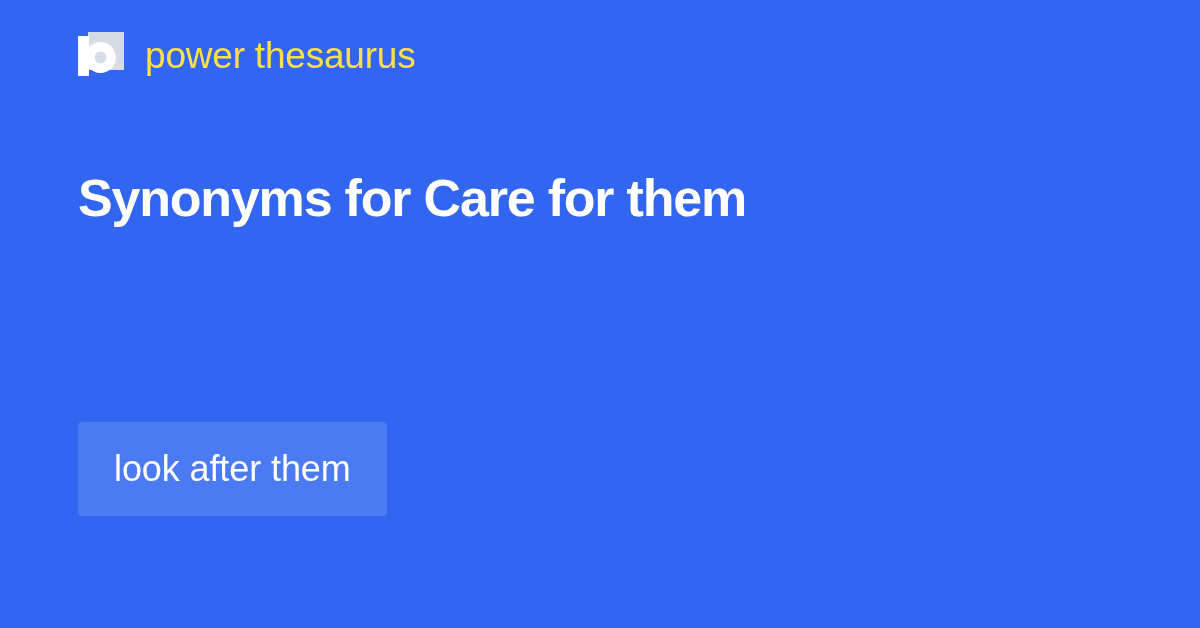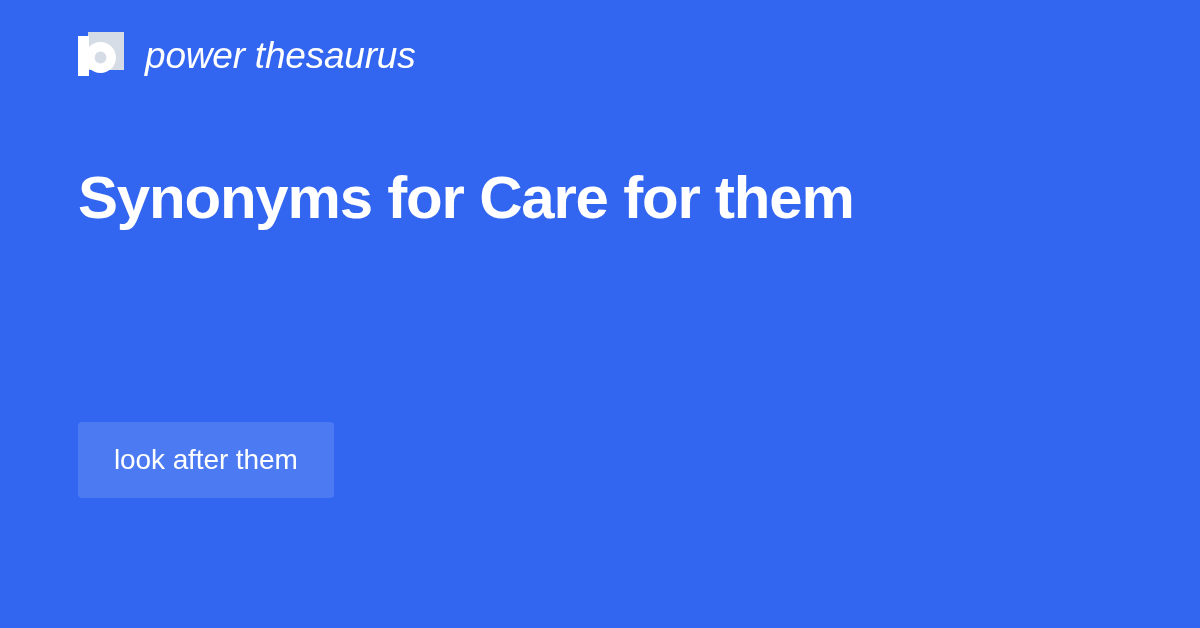--- a/index.html
+++ b/index.html
@@ -36,38 +36,37 @@
   }
 
   .brand-logo {
     width: 46px;
     height: 48px;
     display: block;
     flex: none;
   }
 
   .brand-name {
-    color: #ffffff;
+    color: #fde047;
     font-size: 37px;
     line-height: 44px;
     font-weight: 400;
     letter-spacing: -0.2px;
     white-space: nowrap;
-    font-style: italic;
   }
 
   
   .headline {
     position: absolute;
     left: 78px;
     top: 142px;
     width: 1010px;
     margin: 0;
     color: #ffffff;
-    font-size: 60px;
+    font-size: 52px;
     line-height: 112px;
     font-weight: 700;
     letter-spacing: -1.2px;
     word-wrap: break-word;
   }
 
   
   .chips {
     position: absolute;
     left: 78px;
@@ -77,27 +76,27 @@
     flex-wrap: wrap;
     gap: 13px 13px;
     align-content: flex-start;
   }
 
   .chip {
     background: #4b7af2;
     color: #ffffff;
     border: 0;
     border-radius: 4px;
-    height: 76px;
+    height: 94px;
     padding: 0 36px;
     display: flex;
     align-items: center;
     justify-content: center;
     font-family: "Liberation Sans", "DejaVu Sans", sans-serif;
-    font-size: 28px;
+    font-size: 36px;
     line-height: 36px;
     font-weight: 400;
     letter-spacing: -0.1px;
     white-space: nowrap;
     box-sizing: border-box;
   }
 </style>
 </head>
 <body>
 

